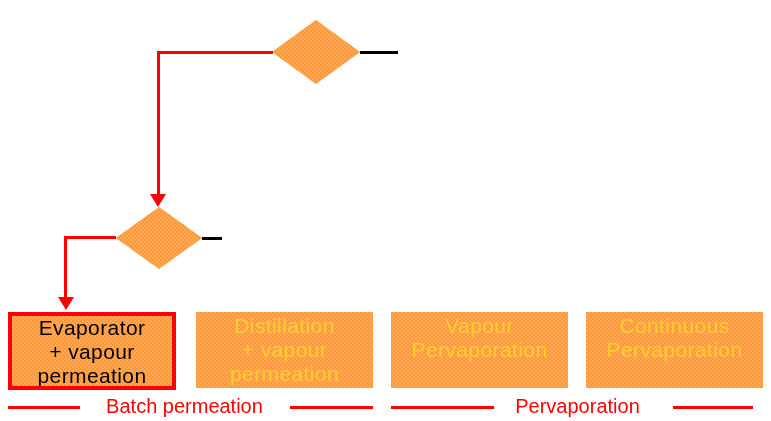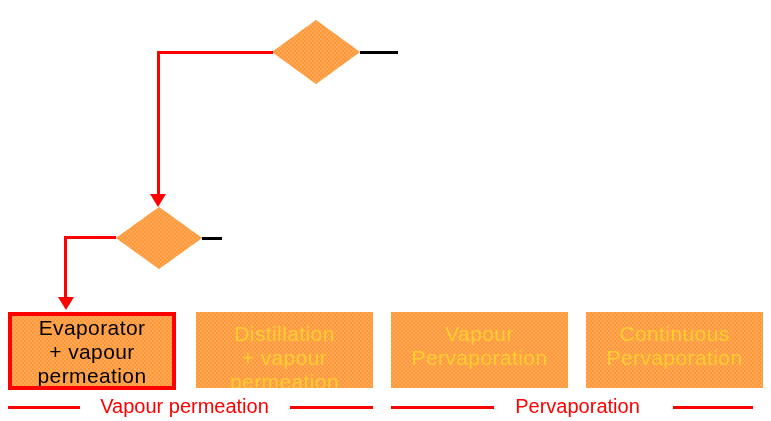--- a/index.html
+++ b/index.html
@@ -42,21 +42,21 @@
   .node-box {
     position: absolute;
     top: 312px;
     width: 177px;
     height: 76px;
     box-sizing: border-box;
     text-align: center;
     font-size: 21px;
     line-height: 24px;
     letter-spacing: 0.4px;
-    padding-top: 10px;
+    padding-top: 2px;
     overflow: hidden;
   }
   .node-box .label { white-space: pre-line; }
   .node-box.highlighted {
     width: 168px;
     height: 78px;
     left: 8px;
     border: 4px solid #ff0000;
     color: #000000;
     padding-top: 0;
@@ -112,19 +112,19 @@
   <div class="node-box fill-orange plain" style="left:391px;">
     <span class="label">Vapour
 Pervaporation</span>
   </div>
   <div class="node-box fill-orange plain" style="left:586px;">
     <span class="label">Continuous
 Pervaporation</span>
   </div>
 
   <div class="legend-dash" style="left:8px; width:72px;"></div>
-  <div class="legend-label" style="left:92px; width:185px;">Vapour permeation</div>
+  <div class="legend-label" style="left:92px; width:185px;">Batch permeation</div>
   <div class="legend-dash" style="left:290px; width:83px;"></div>
   <div class="legend-dash" style="left:391px; width:103px;"></div>
   <div class="legend-label" style="left:505px; width:145px;">Pervaporation</div>
   <div class="legend-dash" style="left:673px; width:80px;"></div>
 
 </div>
 
 </body></html>

